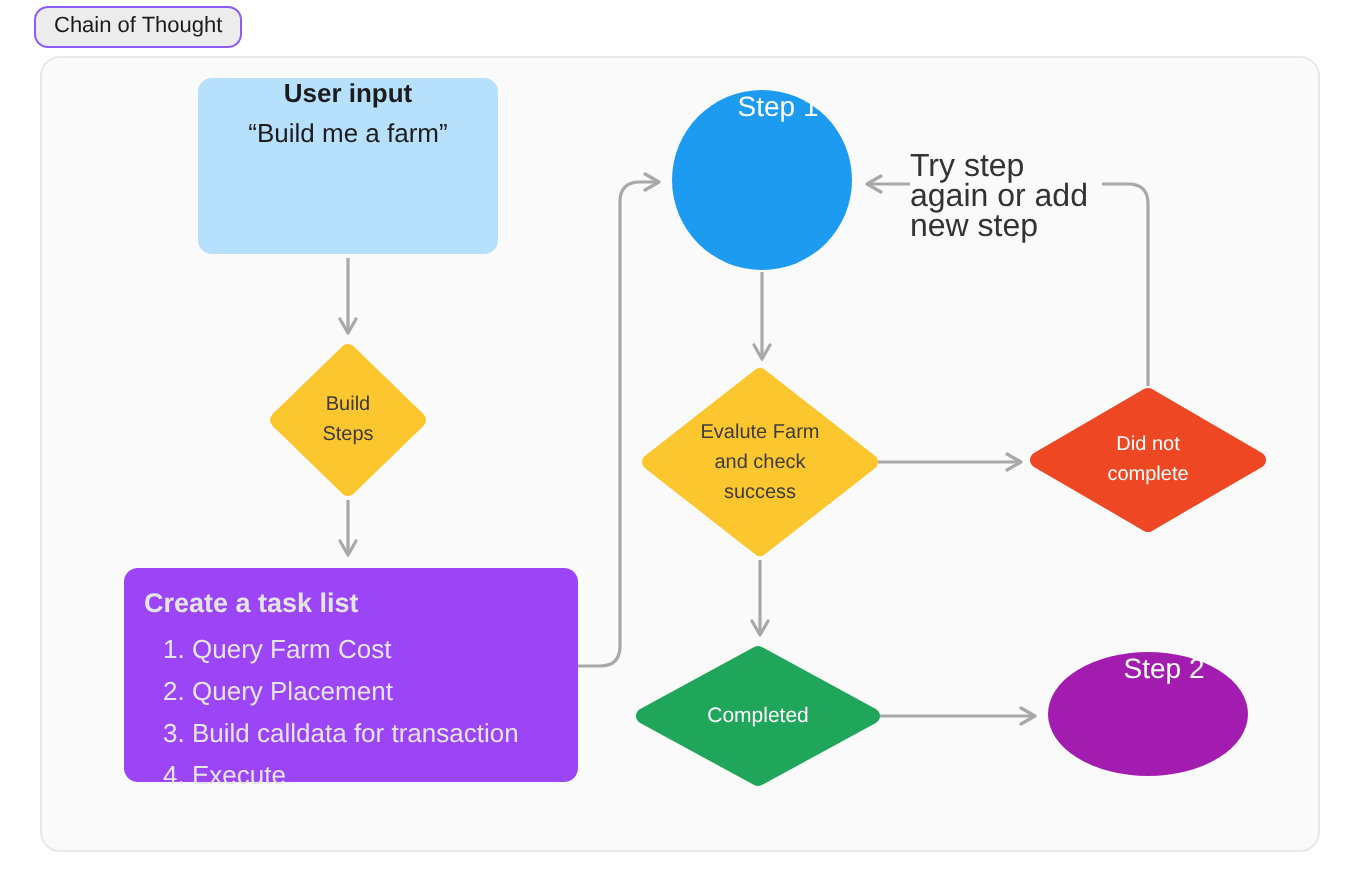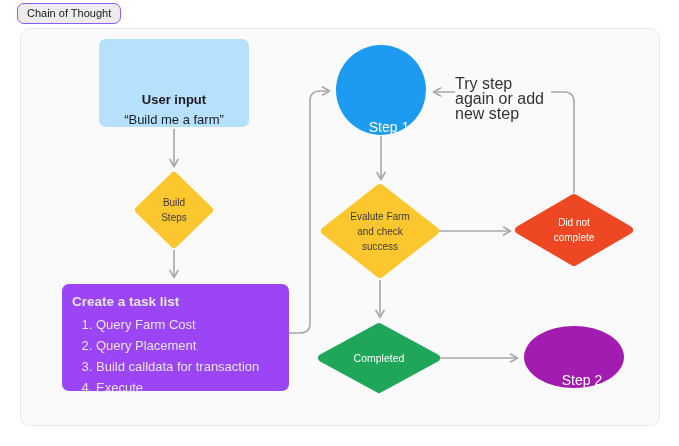--- a/index.html
+++ b/index.html
@@ -12,21 +12,21 @@
     position:absolute;left:17px;top:3px;
     background:#ececec;border:1px solid #8b5cf6;border-radius:7px;
     padding:2px 9px 3px 9px;font-size:11px;font-weight:500;color:#1a1a1a;
     line-height:14px;white-space:nowrap;
   }
   .canvas{
     position:absolute;left:20px;top:28px;width:638px;height:396px;
     background:#fafafa;border:1px solid #e8e8ea;border-radius:10px;
   }
   .layer{position:absolute;left:0;top:0;width:638px;height:396px;}
-  .node{position:absolute;display:flex;flex-direction:column;align-items:center;justify-content:flex-end;box-sizing:border-box;}
+  .node{position:absolute;display:flex;flex-direction:column;align-items:center;justify-content:flex-start;box-sizing:border-box;}
   .user-box{left:78px;top:10px;width:150px;height:88px;border-radius:7px;gap:5px;}
   .user-title{font-size:13px;font-weight:700;color:#1c1c1e;}
   .user-quote{font-size:13px;color:#1c1c1e;}
   .task-box{
     left:41px;top:255px;width:227px;height:107px;border-radius:7px;
     align-items:flex-start;justify-content:flex-start;padding:9px 10px;color:#e5e5e5;
   }
   .task-title{font-size:13.5px;font-weight:700;line-height:17px;}
   .task-list{margin:4px 0 0 0;padding-left:24px;font-size:13px;line-height:21px;}
   .circle{left:315px;top:16px;width:90px;height:90px;border-radius:50%;}

